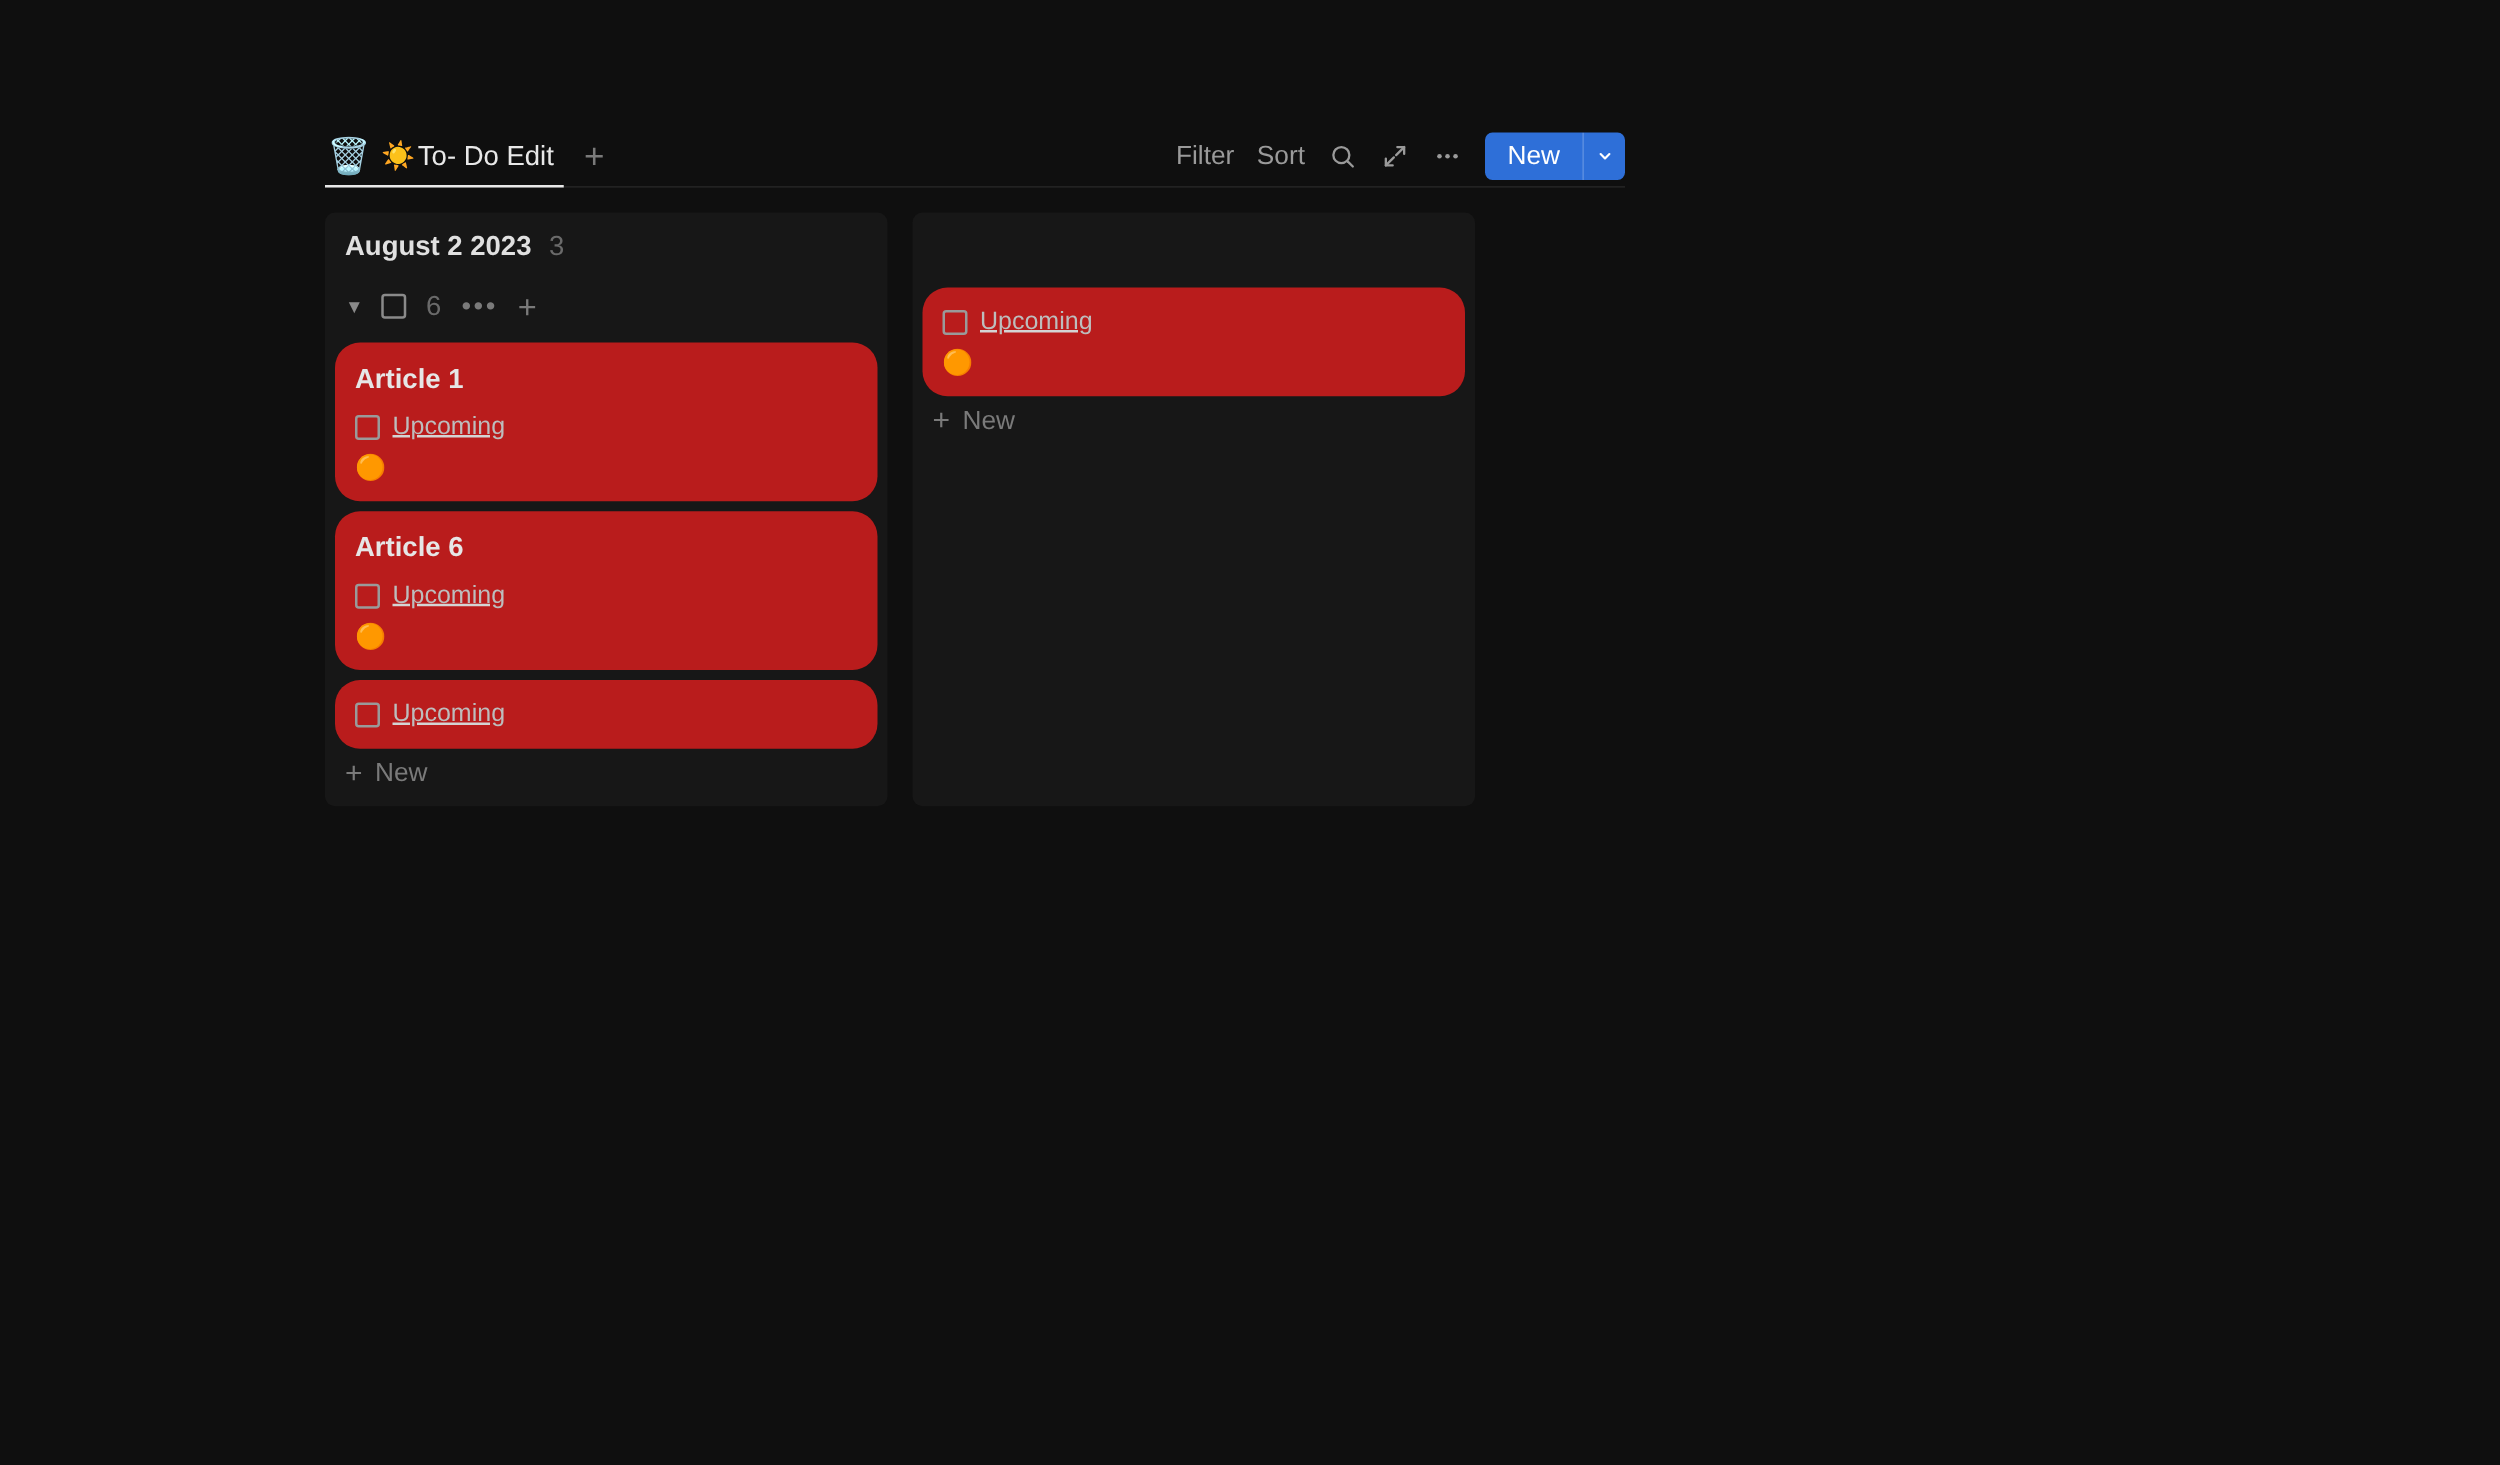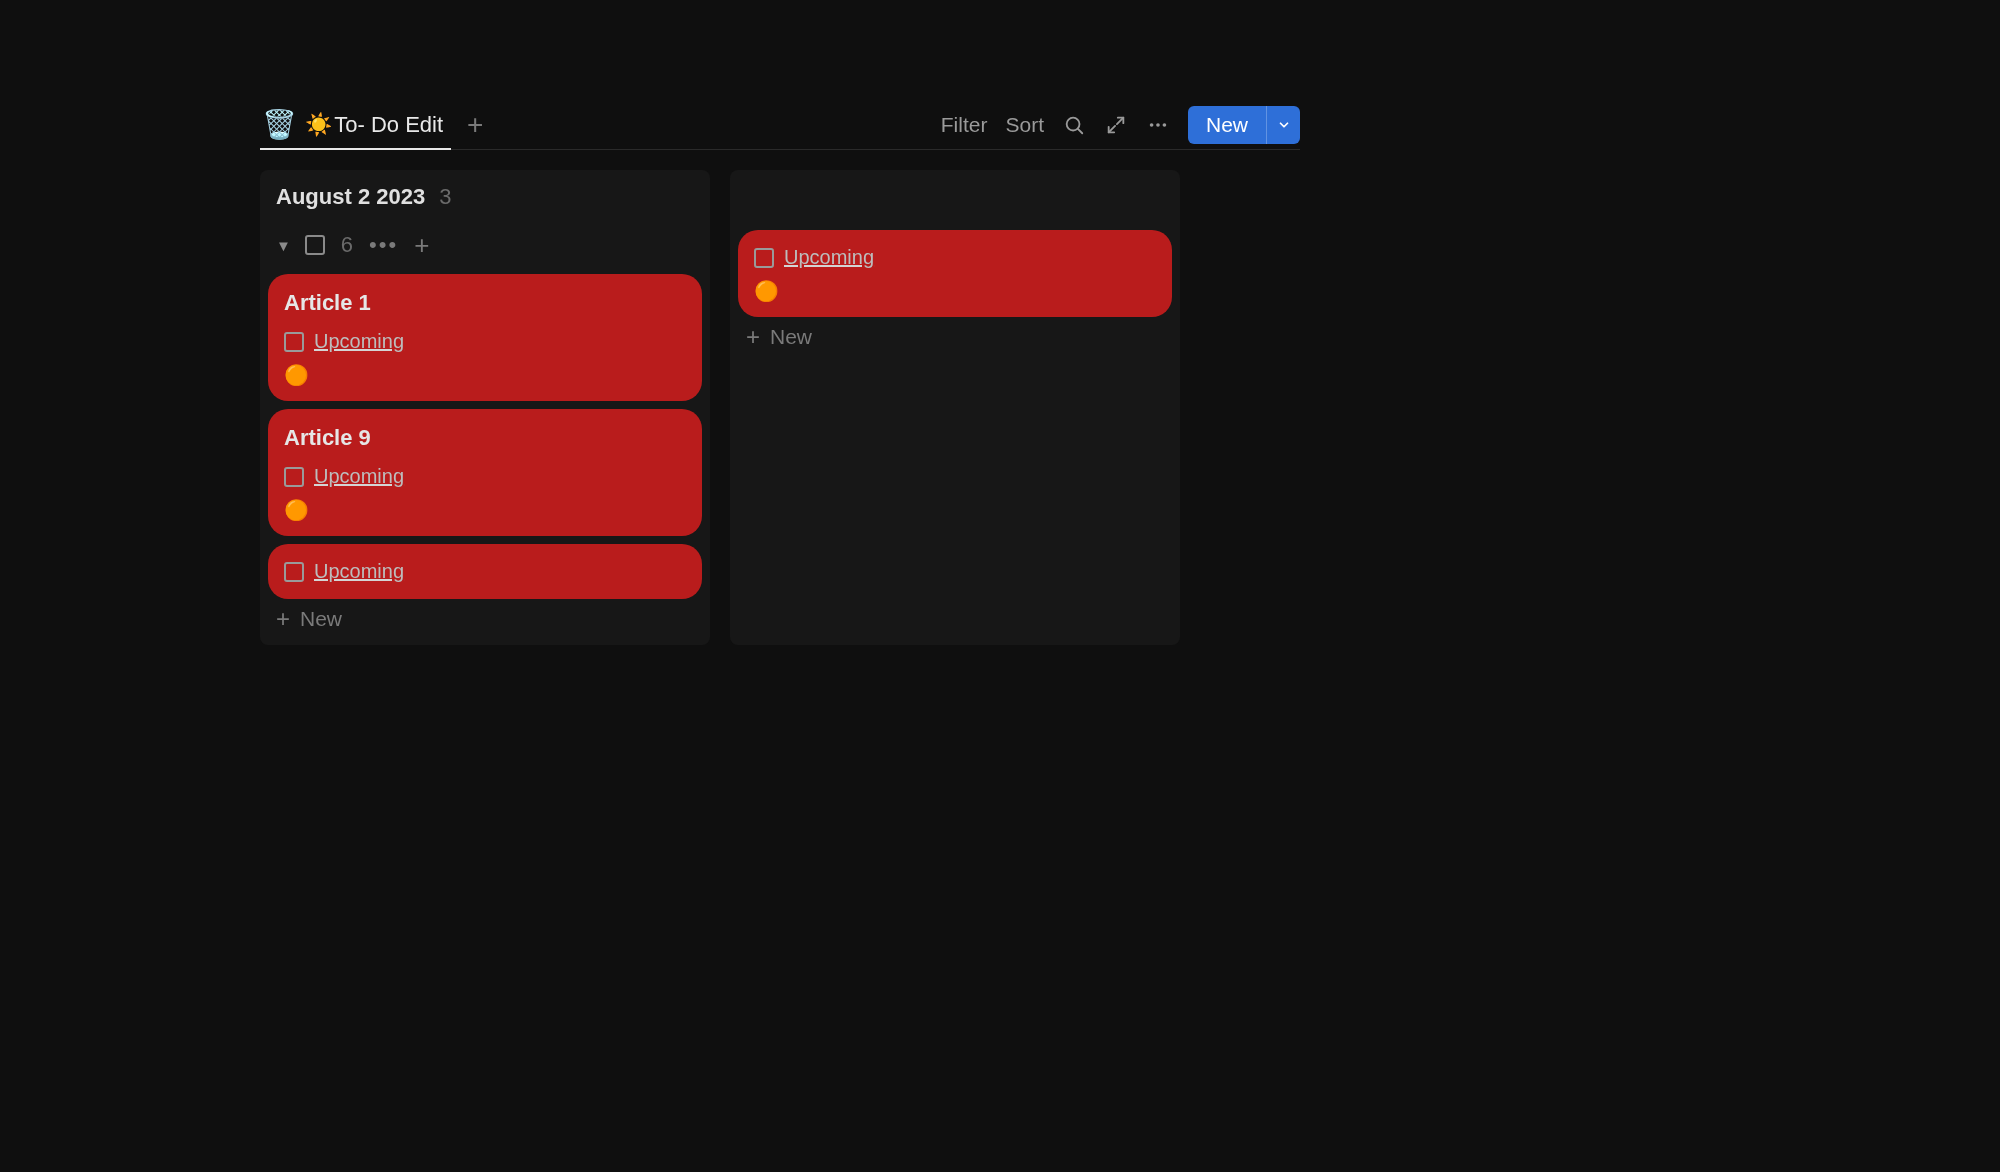--- a/index.html
+++ b/index.html
@@ -315,21 +315,21 @@
       <div class="card">
         <div class="card-title">Article 1</div>
         <div class="card-status">
           <span class="card-check"></span>
           <span class="card-status-text">Upcoming</span>
         </div>
         <div class="card-dot">🟠</div>
       </div>
 
       <div class="card">
-        <div class="card-title">Article 9</div>
+        <div class="card-title">Article 6</div>
         <div class="card-status">
           <span class="card-check"></span>
           <span class="card-status-text">Upcoming</span>
         </div>
         <div class="card-dot">🟠</div>
       </div>
 
       <div class="card no-dot">
         <div class="card-status">
           <span class="card-check"></span>

